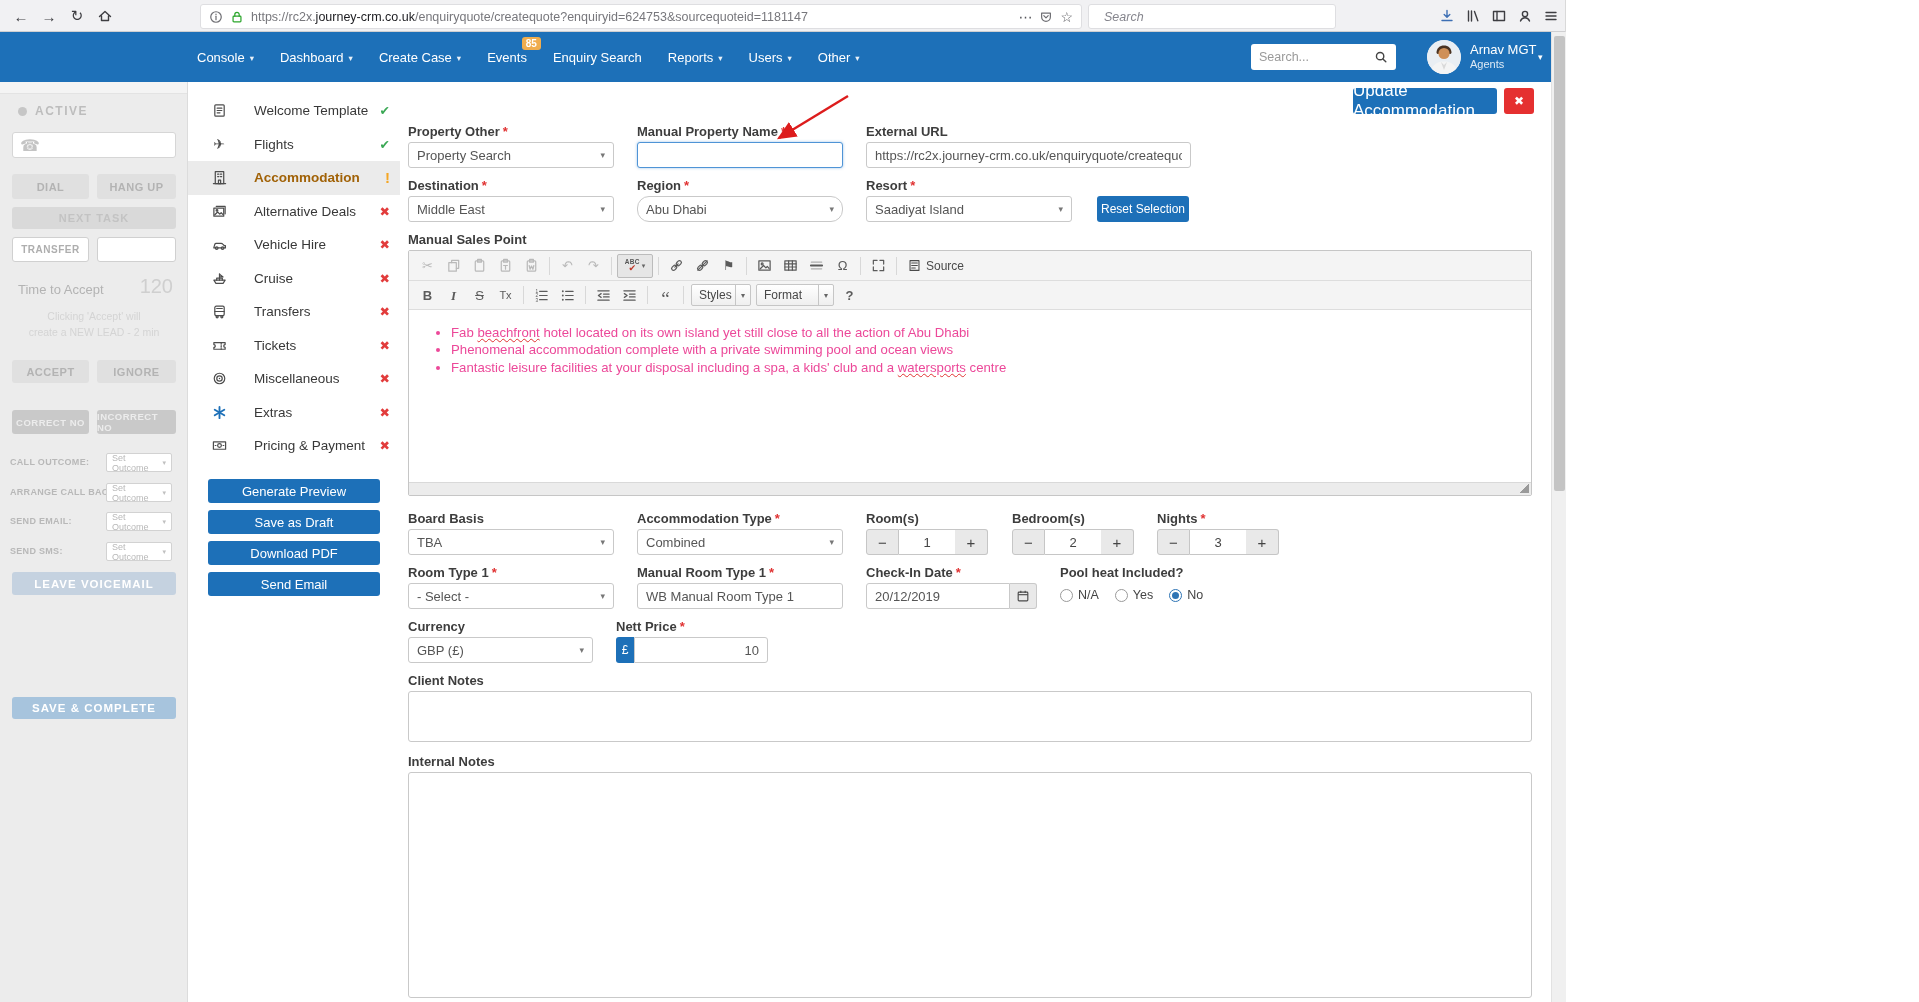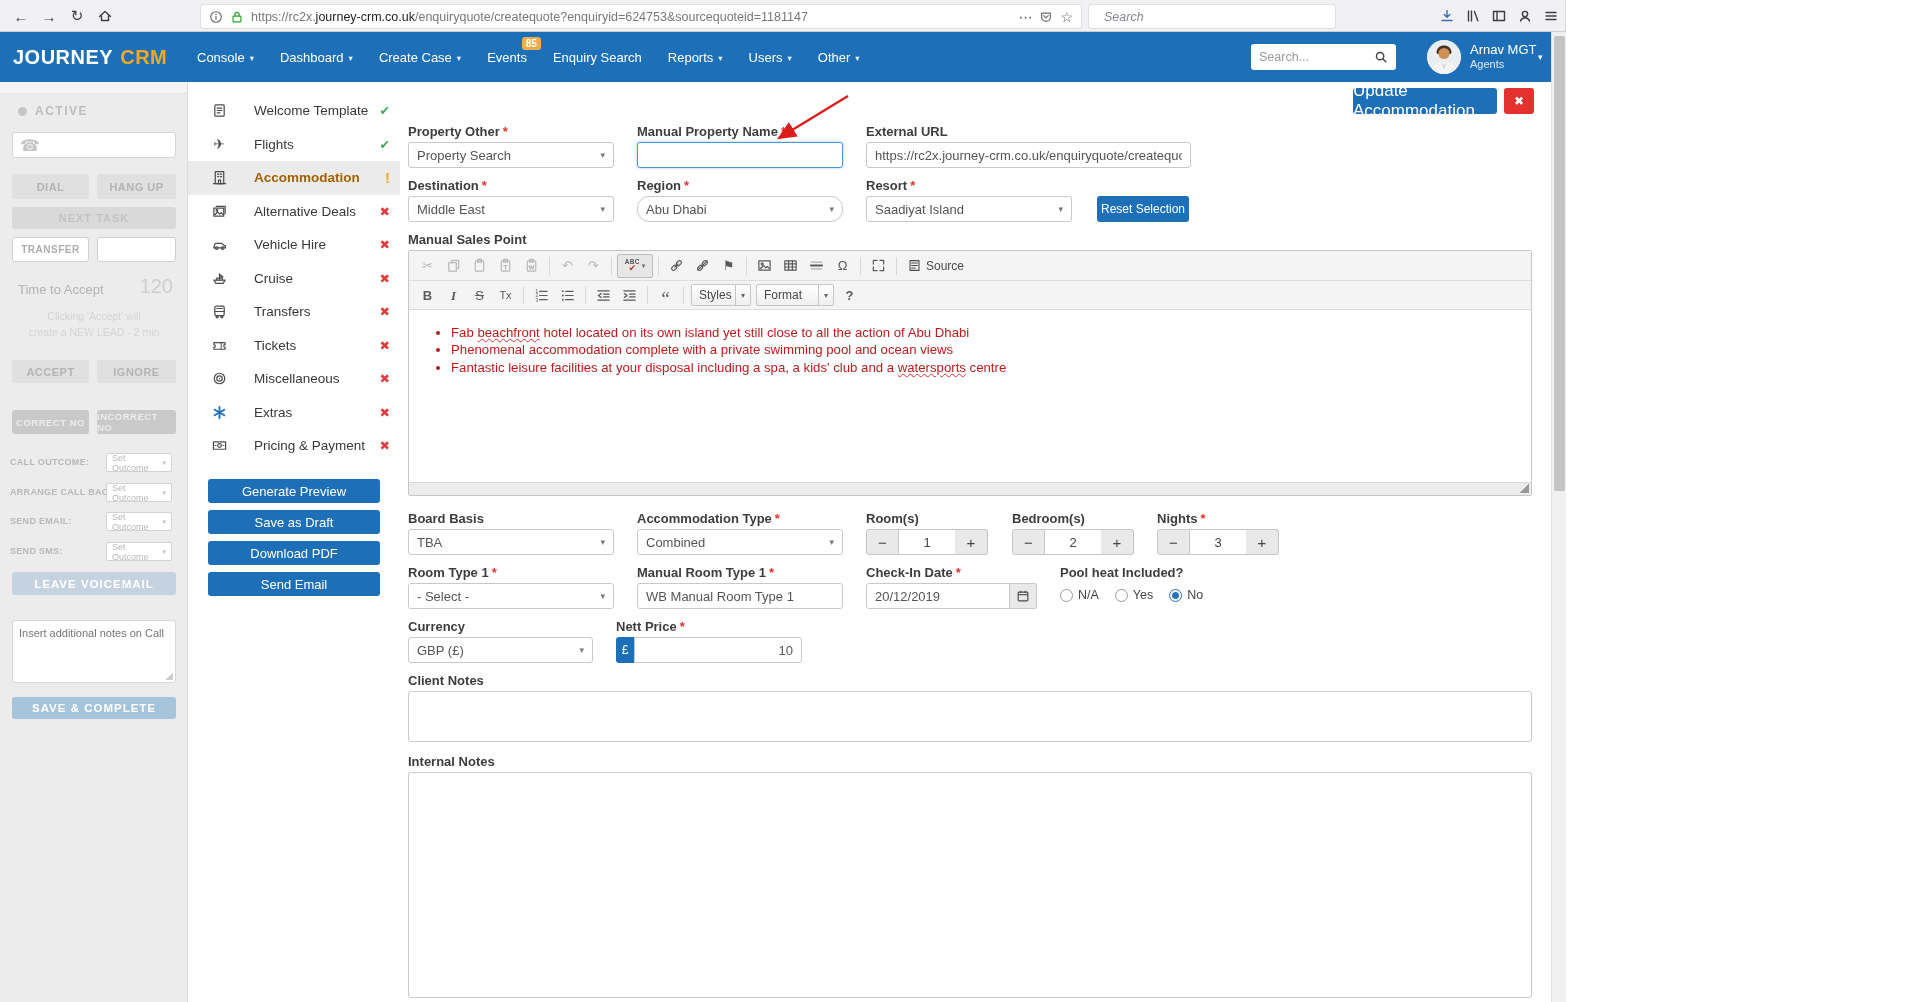--- a/index.html
+++ b/index.html
@@ -121,21 +121,21 @@
 .tb-sep{width:1px;height:18px;background:#d8d8d8;margin:0 4px;flex:none;}
 .spell{width:36px;gap:2px;}
 .spell-ic{display:flex;flex-direction:column;align-items:center;line-height:1;}
 .spell-ic b{font-size:6.5px;letter-spacing:.3px;color:#555;}
 .spell-ic i{font-style:normal;font-size:9px;color:#c0392b;line-height:7px;}
 .tb-combo{height:22px;border:1px solid #c6c6c6;border-radius:2px;background:linear-gradient(#fff,#efefef);display:flex;align-items:center;padding:0 0 0 7px;font-size:12px;color:#474747;margin:0 2px;cursor:pointer;flex:none;}
 .tb-combo .cc{border-left:1px solid #c6c6c6;height:100%;display:flex;align-items:center;padding:0 5px;margin-left:7px;font-size:8px;color:#666;}
 .src-btn{width:auto;padding:0 6px;gap:5px;font-size:12px;color:#4a4a4a;}
 .ed-body{height:171px;padding:14px 16px 0;overflow:hidden;}
 .ed-body ul{margin:0;padding-left:26px;}
-.ed-body li{font-size:13.2px;line-height:17.3px;color:#b91c1c;}
+.ed-body li{font-size:13.2px;line-height:17.3px;color:#ec4899;}
 .misspelled{text-decoration:underline;text-decoration-style:wavy;text-decoration-color:#e03232;text-decoration-thickness:1px;}
 .ed-foot{position:absolute;left:0;bottom:0;width:100%;height:13px;background:#ececec;border-top:1px solid #d9d9d9;}
 .ed-resize{position:absolute;right:2px;bottom:2px;width:10px;height:10px;background:linear-gradient(135deg,transparent 52%,#9a9a9a 52%);}
 
 
 .annot{position:absolute;left:0;top:0;width:1551px;height:920px;pointer-events:none;z-index:30;}
 
 
 .scrollbar{position:absolute;left:1551px;top:32px;width:15px;height:970px;background:#f0f0f0;border-left:1px solid #e2e2e2;}
 .sb-thumb{position:absolute;left:2px;top:4px;width:11px;height:455px;background:#c4c4c4;border-radius:2px;}
@@ -216,24 +216,20 @@
       <div class="cbtn" style="left:1538px">
         <svg viewBox="0 0 16 16">
             <line x1="3" y1="4.5" x2="13" y2="4.5"></line>
             <line x1="3" y1="8" x2="13" y2="8"></line>
             <line x1="3" y1="11.5" x2="13" y2="11.5"></line>
           </svg>
       </div>
     </div>
 
     <div class="navbar">
-      <div class="brand">
-        <span>JOURNEY</span>
-        <span class="accent">CRM</span>
-      </div>
       <div id="nav-items">
           <div class="nav-item">
             <span>Console</span>
             <span class="nav-caret">▾</span>
           </div>
           <div class="nav-item">
             <span>Dashboard</span>
             <span class="nav-caret">▾</span>
           </div>
           <div class="nav-item">
@@ -332,23 +328,20 @@
             </div>
             <div class="oc-row" style="top: 460px;">
               <span class="oc-lb">SEND SMS:</span>
               <span class="oc-sel">
                 <span>Set Outcome</span>
                 <span class="oc-caret">▾</span>
               </span>
             </div>
           </div>
         <div class="cp-btn gb" style="left:12px;top:490px;width:164px;height:23px;">LEAVE VOICEMAIL</div>
-        <div class="cp-notes">
-          <textarea placeholder="Insert additional notes on Call" style=""></textarea>
-        </div>
         <div class="cp-btn gs" style="left:12px;top:615px;width:164px;height:22px;">SAVE &amp; COMPLETE</div>
       </div>
 
       <div id="quote-items">
           <div class="q-row">
             <span class="q-ic">
               <svg viewBox="0 0 16 16">
                 <rect x="3" y="2" width="10" height="12" rx="1"></rect>
                 <line x1="5.5" y1="5.5" x2="10.5" y2="5.5"></line>
                 <line x1="5.5" y1="8" x2="10.5" y2="8"></line>
@@ -780,21 +773,21 @@
 
       <div class="lbl" style="left:408px;top:537px;">Currency</div>
       <div class="field select" style="left:408px;top:555px;width:185px;">
         <span>GBP (£)</span>
           <span class="sel-caret">▾</span>
       </div>
       <div class="lbl" style="left:616px;top:537px;"><span>Nett Price</span><span class="star">*</span></div>
       <div class="addon" style="left:616px;top:555px;width:18px;">
           <span>£</span>
         </div>
-      <div class="field" style="left:634px;top:555px;width:168px;border-radius:0 3px 3px 0;">
+      <div class="field" style="left:634px;top:555px;width:134px;border-radius:0 3px 3px 0;">
         <input type="text" style="text-align: right;" value="10">
       </div>
 
       <div class="lbl" style="left:408px;top:591px;">Client Notes</div>
       <div class="notes-box" style="left:408px;top:609px;width:1124px;height:51px;">
         <textarea style=""></textarea>
       </div>
       <div class="lbl" style="left:408px;top:672px;">Internal Notes</div>
       <div class="notes-box" style="left:408px;top:690px;width:1124px;height:226px;">
         <textarea style=""></textarea>

